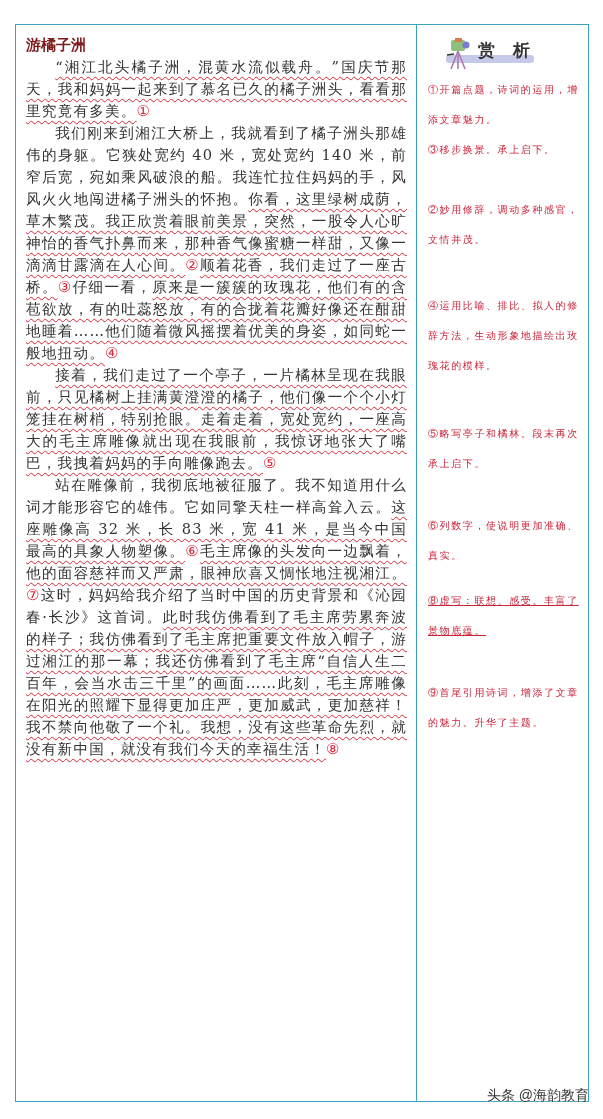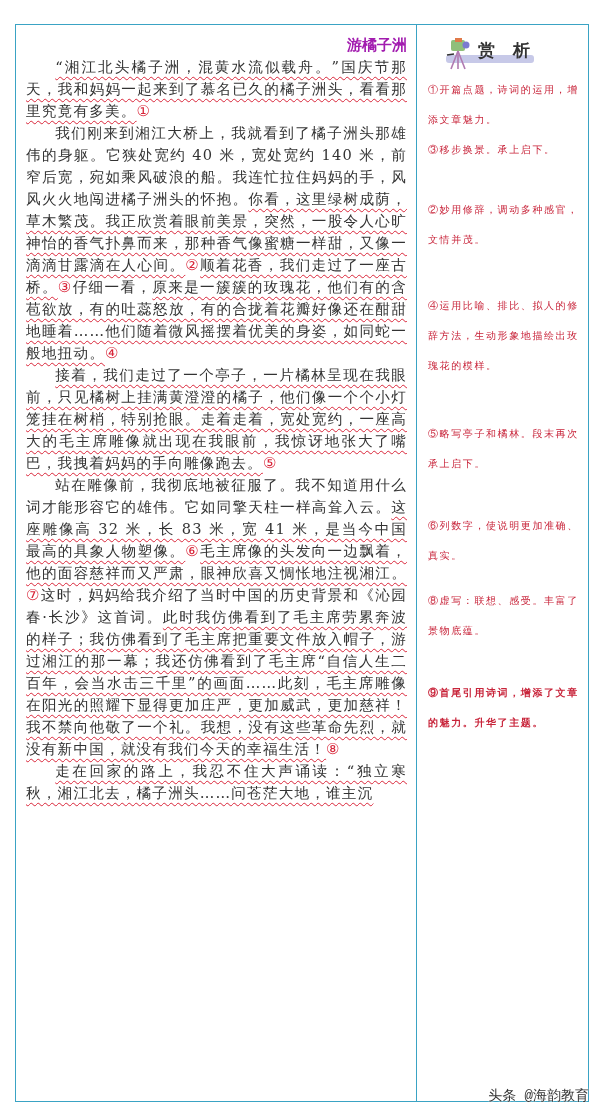--- a/index.html
+++ b/index.html
@@ -3,53 +3,52 @@
 <meta charset="utf-8">
 <style>
   html, body { margin: 0; padding: 0; background: #ffffff; }
   body { width: 603px; height: 1119px; position: relative; overflow: hidden;
          font-family: "DejaVu Serif", "Liberation Serif", serif; }
   .frame { position: absolute; left: 15px; top: 24px; width: 574px; height: 1078px;
            border: 1.5px solid #3aa3c4; box-sizing: border-box; }
   .divider { position: absolute; left: 400px; top: 0; bottom: 0; width: 0;
              border-left: 1.5px solid #3aa3c4; }
   .left { position: absolute; left: 10px; top: 0; width: 381px; }
-  .title { text-align: right; font-family: "DejaVu Sans", "Liberation Sans", sans-serif;
-           font-weight: bold; font-size: 15px; color: #a21caf; margin-top: 9px; height: 22px; line-height: 22px; }
+  .title { text-align: left; font-family: "DejaVu Sans", "Liberation Sans", sans-serif;
+           font-weight: bold; font-size: 15px; color: #7f1d1d; margin-top: 9px; height: 22px; line-height: 22px; }
   .para { font-size: 14.6px; line-height: 22px; color: #333; text-align: justify;
           letter-spacing: 1.2px; margin: 0; }
   .para.indent { text-indent: 2em; }
   .wavy { text-decoration: underline wavy #d9263a; text-decoration-thickness: 1px;
           text-underline-offset: 4px; }
   .mark { color: #d9263a; font-size: 15px; }
   .right { position: absolute; left: 408px; top: 0; width: 160px; }
   .badge { position: relative; height: 44px; margin-top: 6px; }
   .badge .bar { position: absolute; left: 22px; top: 24px; width: 88px; height: 8px;
                 background: #c7c9e8; border-radius: 3px; }
   .badge .cam { position: absolute; left: 22px; top: 6px; width: 26px; height: 34px; }
   .badge .lbl { position: absolute; left: 54px; top: 8px; font-size: 17px; font-weight: bold;
                 color: #333; letter-spacing: 6px; font-family: "DejaVu Sans", "Liberation Sans", sans-serif; }
   .note { font-size: 10px; line-height: 30px; color: #c8243a; letter-spacing: 1.6px;
           margin: 0; padding-left: 4px; }
   .watermark { position: absolute; right: 14px; top: 1087px; font-size: 14px; color: #333;
-               font-family: Liberation Mono, monospace;
+               font-family: Liberation Sans, sans-serif;
                text-shadow: 0 0 2px #fff, 0 0 2px #fff; }
 </style>
 </head>
 <body>
 
 <div class="frame">
   <div class="left">
     <div class="title">游橘子洲</div>
     <div id="paras">
         <p class="para indent"><span class="wavy">“湘江北头橘子洲，混黄水流似载舟。”国庆节那天，我和妈妈一起来到了慕名已久的橘子洲头，看看那里究竟有多美。</span><span class="mark">①</span></p>
         <p class="para indent"><span class="">我们刚来到湘江大桥上，我就看到了橘子洲头那雄伟的身躯。它狭处宽约 40 米，宽处宽约 140 米，前窄后宽，宛如乘风破浪的船。我连忙拉住妈妈的手，风风火火地闯进橘子洲头的怀抱。</span><span class="wavy">你看，这里绿树成荫，草木繁茂。我正欣赏着眼前美景，突然，一股令人心旷神怡的香气扑鼻而来，那种香气像蜜糖一样甜，又像一滴滴甘露滴在人心间。</span><span class="mark">②</span><span class="wavy">顺着花香，我们走过了一座古桥。</span><span class="mark">③</span><span class="">仔细一看，</span><span class="wavy">原来是一簇簇的玫瑰花，他们有的含苞欲放，有的吐蕊怒放，有的合拢着花瓣好像还在酣甜地睡着……他们随着微风摇摆着优美的身姿，如同蛇一般地扭动。</span><span class="mark">④</span></p>
         <p class="para indent"><span class="wavy">接着，我们走过了一个亭子，一片橘林呈现在我眼前，只见橘树上挂满黄澄澄的橘子，他们像一个个小灯笼挂在树梢，特别抢眼。走着走着，宽处宽约，一座高大的毛主席雕像就出现在我眼前，我惊讶地张大了嘴巴，我拽着妈妈的手向雕像跑去。</span><span class="mark">⑤</span></p>
         <p class="para indent"><span class="">站在雕像前，我彻底地被征服了。我不知道用什么词才能形容它的雄伟。它如同擎天柱一样高耸入云。</span><span class="wavy">这座雕像高 32 米，长 83 米，宽 41 米，是当今中国最高的具象人物塑像。</span><span class="mark">⑥</span><span class="wavy">毛主席像的头发向一边飘着，他的面容慈祥而又严肃，眼神欣喜又惆怅地注视湘江。</span><span class="mark">⑦</span><span class="">这时，妈妈给我介绍了当时中国的历史背景和《沁园春·长沙》这首词。</span><span class="wavy">此时我仿佛看到了毛主席劳累奔波的样子；我仿佛看到了毛主席把重要文件放入帽子，游过湘江的那一幕；我还仿佛看到了毛主席“自信人生二百年，会当水击三千里”的画面……此刻，毛主席雕像在阳光的照耀下显得更加庄严，更加威武，更加慈祥！我不禁向他敬了一个礼。我想，没有这些革命先烈，就没有新中国，就没有我们今天的幸福生活！</span><span class="mark">⑧</span></p>
-        <p class="para indent"><span class="wavy">走在回家的路上，我忍不住大声诵读：“独立寒秋，湘江北去，橘子洲头……问苍茫大地，谁主沉</span></p>
       </div>
   </div>
   <div class="divider"></div>
   <div class="right">
     <div class="badge">
       <div class="bar"></div>
       <svg class="cam" viewBox="0 0 26 34">
         <rect x="5" y="3" width="14" height="11" rx="2" fill="#8fbf7a"></rect>
         <rect x="9" y="1" width="7" height="4" fill="#e07a4a"></rect>
         <circle cx="20" cy="8" r="3.5" fill="#7a7ad0"></circle>
@@ -60,19 +59,19 @@
       </svg>
       <span class="lbl">赏 析</span>
     </div>
     <div id="notes">
         <p class="note" style="margin-bottom: 0px;">①开篇点题，诗词的运用，增添文章魅力。</p>
         <p class="note" style="margin-bottom: 30px;">③移步换景。承上启下。</p>
         <p class="note" style="margin-bottom: 36px;">②妙用修辞，调动多种感官，文情并茂。</p>
         <p class="note" style="margin-bottom: 38px;">④运用比喻、排比、拟人的修辞方法，生动形象地描绘出玫瑰花的模样。</p>
         <p class="note" style="margin-bottom: 32px;">⑤略写亭子和橘林。段末再次承上启下。</p>
         <p class="note" style="margin-bottom: 15px;">⑥列数字，使说明更加准确、真实。</p>
-        <p class="note" style="margin-bottom: 32px;">⑧虚写：联想、感受。丰富了景物底蕴。</p>
-        <p class="note" style="margin-bottom: 0px; font-weight: bold;">⑨首尾引用诗词，增添了文章的魅力。升华了主题。</p>
+        <p class="note" style="margin-bottom: 32px; text-decoration: underline;">⑧虚写：联想、感受。丰富了景物底蕴。</p>
+        <p class="note" style="margin-bottom: 0px;">⑨首尾引用诗词，增添了文章的魅力。升华了主题。</p>
       </div>
   </div>
 </div>
 
 <div class="watermark">头条 @海韵教育</div>
 
 </body></html>

